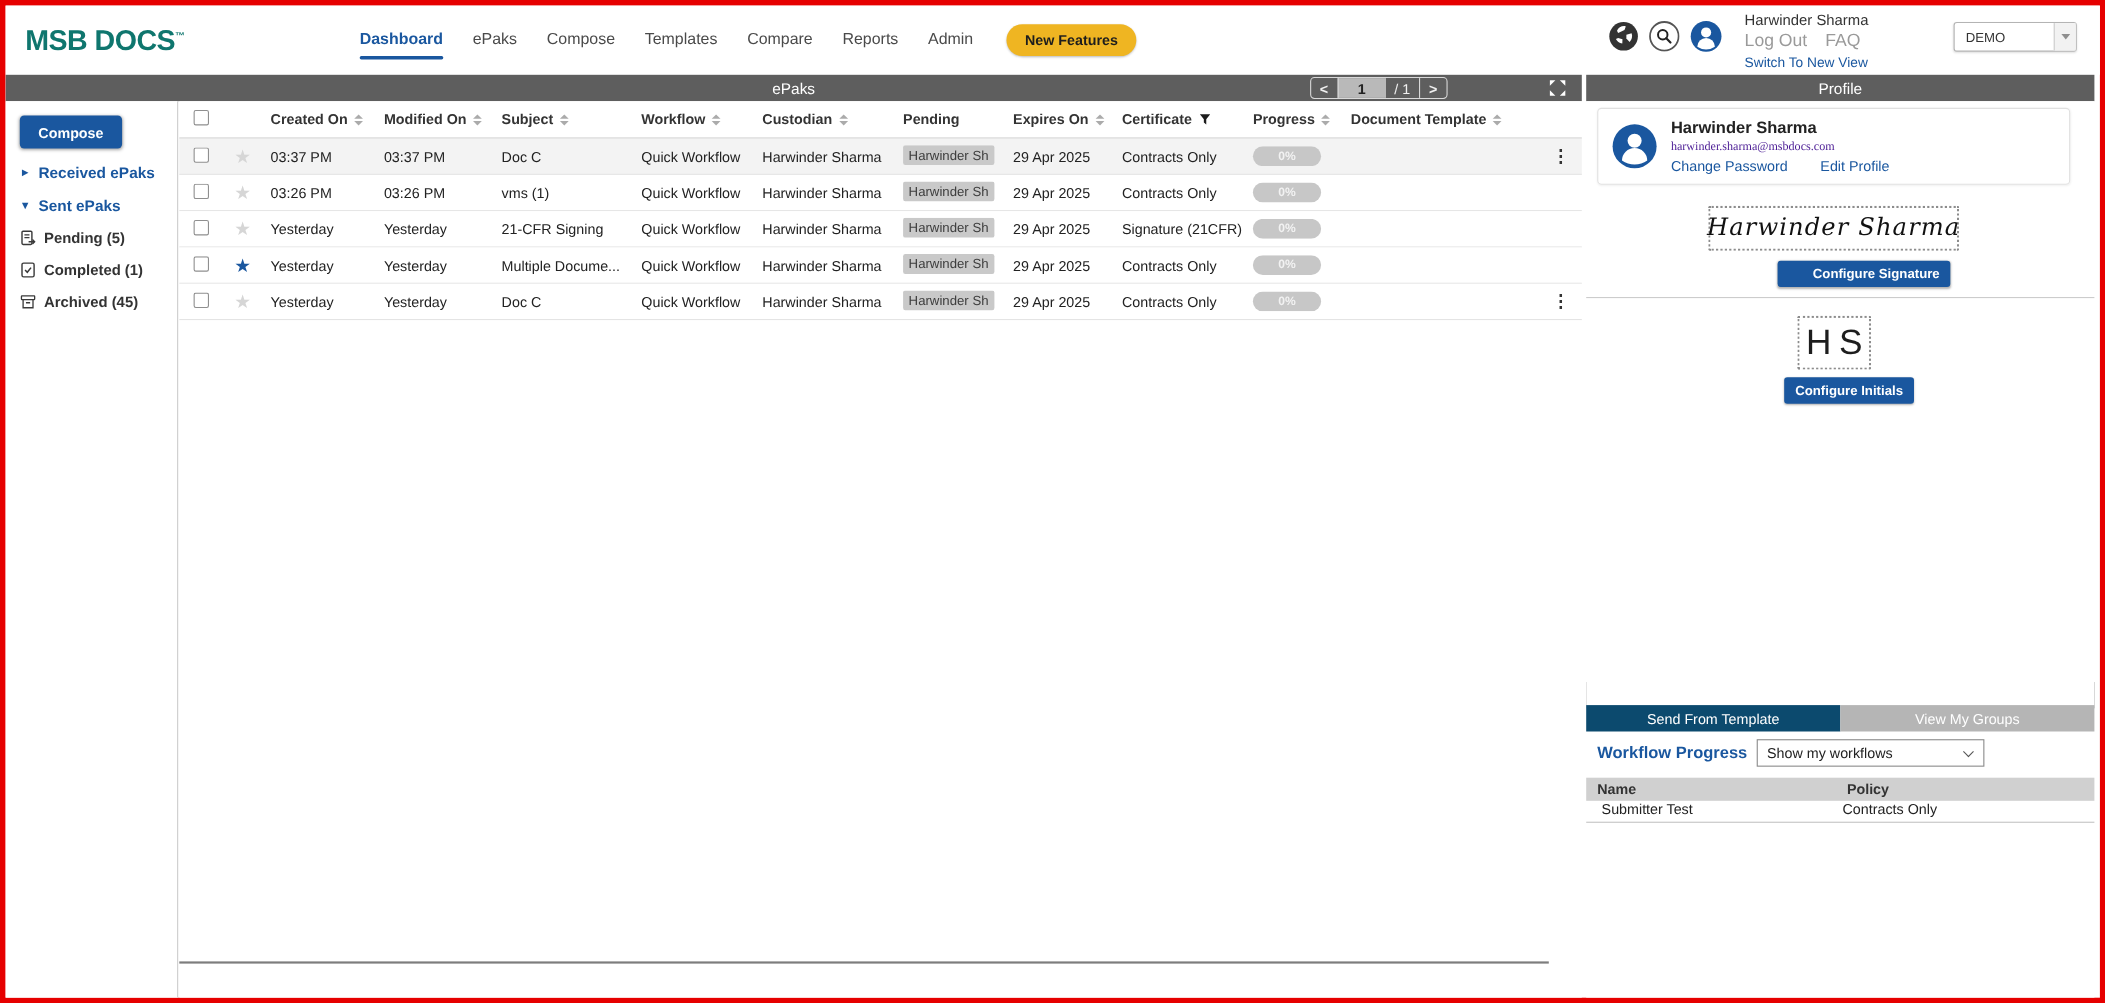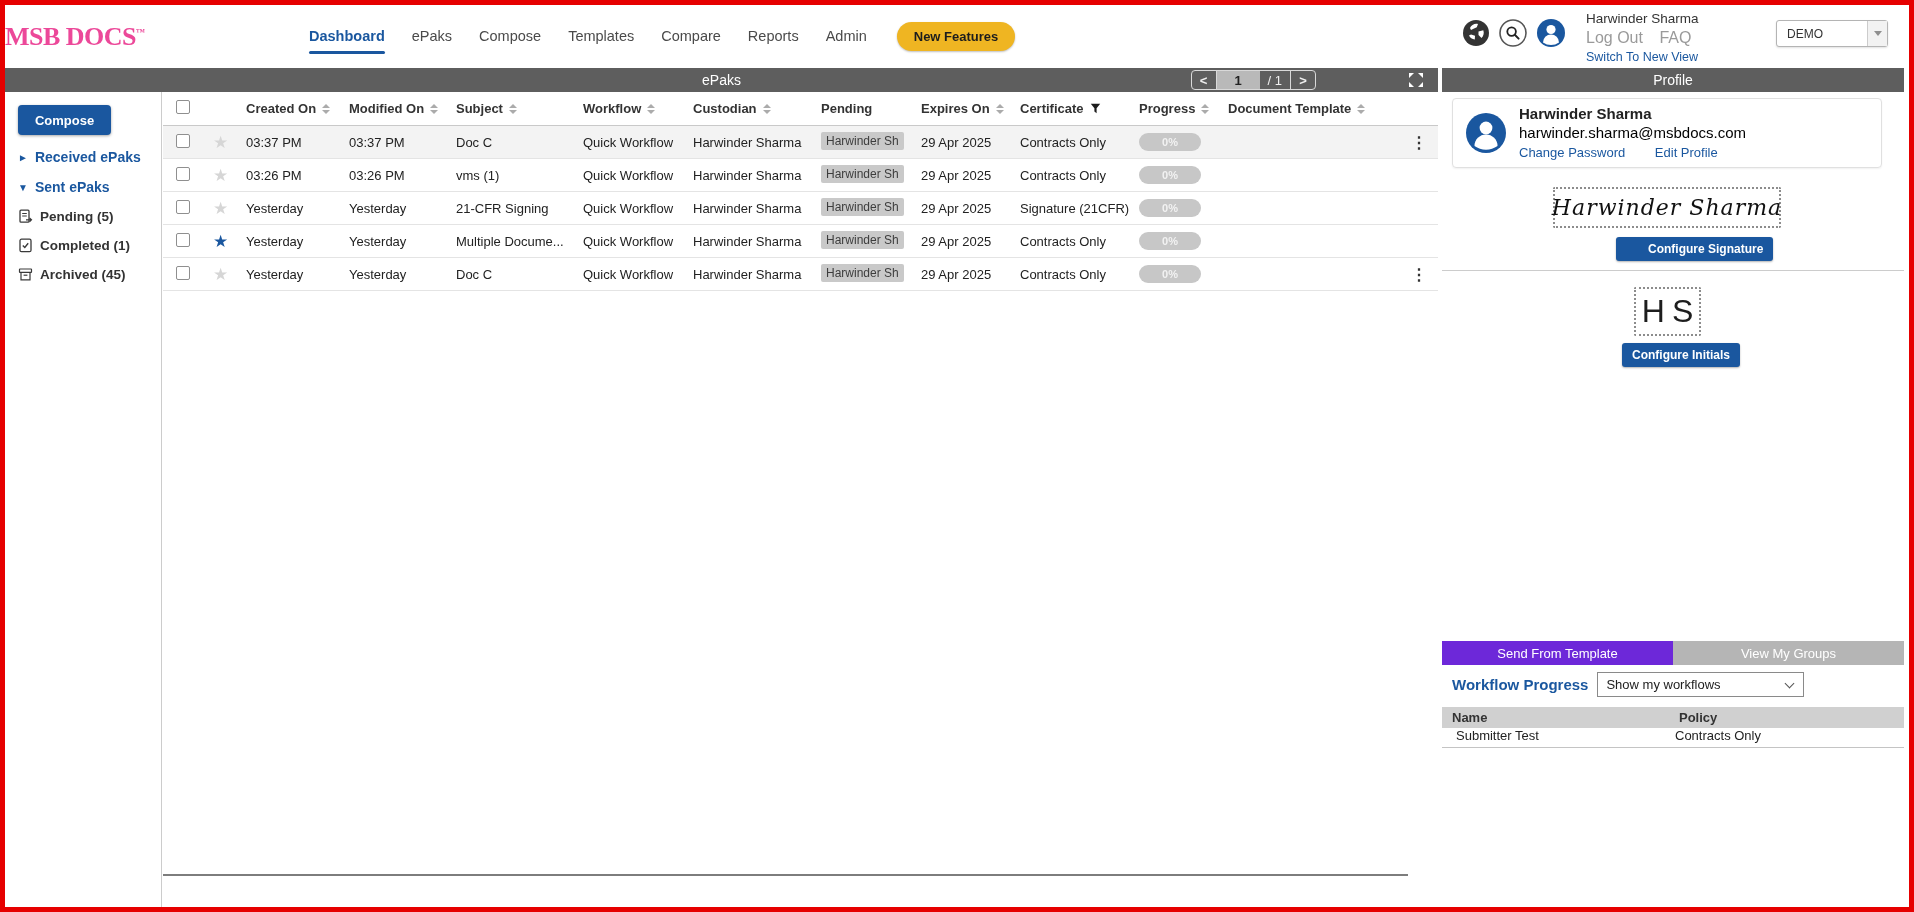--- a/index.html
+++ b/index.html
@@ -4,22 +4,22 @@
 <style>
   * { margin:0; padding:0; box-sizing:border-box; }
   html,body { background:#fff; }
   body { font-family:"Liberation Sans", sans-serif; color:#333; }
 
   .page { position:relative; width:1914px; height:912px; border:5px solid #e60000;
           background:#fff; overflow:hidden; }
 
   
   .topbar { position:relative; width:100%; height:63px; background:#fff; display:flex; align-items:center; }
-  .logo { width:168px; font-size:26px; font-weight:800; letter-spacing:-0.5px;
-          color:#ec4899; white-space:nowrap;font-family:Liberation Serif, serif; }
+  .logo { margin-left:18px; width:168px; font-size:26px; font-weight:800; letter-spacing:-0.5px;
+          color:#0f766e; white-space:nowrap; }
   .logo sup { font-size:9px; font-weight:700; vertical-align:super; }
   .mainnav { display:flex; gap:27px; margin-left:136px; align-items:flex-start; }
   .nav-item { font-size:14.5px; color:#4a4a4a; cursor:pointer; padding-top:8px; }
   .nav-item.active { color:#1a579f; font-weight:700; }
   .nav-item.active::after { content:""; display:block; height:3px; background:#1a579f;
           margin-top:7px; border-radius:2px; }
   .new-features { margin-left:30px; background:#efb522; color:#1d1d1d; font-size:13px; font-weight:700;
           padding:7px 17px; border-radius:15px; border:none; box-shadow:0 1px 2px rgba(0,0,0,.25); cursor:pointer; }
   .icon-cluster { position:absolute; left:1457px; top:13px; display:flex; align-items:center; gap:9px; }
   .cicon { cursor:pointer; display:block; }
@@ -97,21 +97,21 @@
   .ctx-item { display:flex; align-items:center; gap:13px; height:27px; padding-left:16px;
           font-size:14px; color:#222; cursor:pointer; }
 
   
   .right-panel { position:absolute; left:1437px; top:87px; width:462px; bottom:0; background:#fff; }
   .profile-card { position:absolute; left:10px; top:6px; width:430px; height:70px; border:1px solid #e0e0e0;
           border-radius:4px; box-shadow:0 1px 2px rgba(0,0,0,.06); display:flex; align-items:center; }
   .pc-avatar { margin-left:12px; }
   .pc-info { margin-left:12px; line-height:1.2; }
   .pc-name { font-size:15px; font-weight:700; color:#222; }
-  .pc-email { font-size:15px; color:#000000; margin-top:1px; }
+  .pc-email { font-size:11px; color:#4c1d95; margin-top:1px;font-family:Liberation Serif, serif; }
   .pc-links { font-size:13px; color:#1a579f; margin-top:3px; }
   .pc-links span { cursor:pointer; }
   .pc-links .gap { display:inline-block; width:26px; }
   .sig-box { position:absolute; left:111px; top:95px; width:228px; height:41px; border:2px dotted #8c8c8c;
           border-radius:2px; display:flex; align-items:center; justify-content:center; }
   .sig-text { font-family:"DejaVu Serif", serif; font-style:italic; font-size:22px; color:#111;
           letter-spacing:1px; white-space:nowrap; }
   .cfg-btn { position:absolute; background:#1a579f; color:#fff; font-size:12px; font-weight:600;
           border:none; border-radius:3px; box-shadow:0 1px 2px rgba(0,0,0,.3); cursor:pointer;
           font-family:inherit; padding:5px 10px; }
@@ -119,21 +119,21 @@
   .panel-divider { position:absolute; left:0; top:178px; width:462px; height:1px; background:#ccc; }
   .init-box { position:absolute; left:192px; top:195px; width:67px; height:49px; border:2px dotted #8c8c8c;
           border-radius:2px; display:flex; align-items:center; justify-content:center; }
   .init-text { font-size:32px; color:#1d1d1d; letter-spacing:7px; padding-left:7px; }
   .cfg-init { left:180px; top:251px; }
 
   
   .shortcut-tabs { position:absolute; left:0; top:549px; width:462px; height:24px; display:flex; }
   .sc-tab { flex:1; display:flex; align-items:center; justify-content:center; font-size:13px;
           color:#fff; background:#b5b5b5; cursor:pointer; }
-  .sc-tab.active { background:#6d28d9; }
+  .sc-tab.active { background:#0c4a6e; }
   .wf-row { position:absolute; left:10px; top:580px; display:flex; align-items:center; }
   .wf-label { font-size:15px; font-weight:700; color:#1a579f; }
   .wf-select { margin-left:9px; width:207px; height:25px; border:1px solid #8a8a8a; background:#fff;
           display:flex; align-items:center; cursor:pointer; }
   .wf-select .val { flex:1; font-size:13px; color:#222; padding-left:8px; }
   .chev { width:7px; height:7px; border-right:1.6px solid #555; border-bottom:1.6px solid #555;
           transform:rotate(45deg); margin-right:10px; margin-top:-3px; }
   .sc-thead { position:absolute; left:0; top:615px; width:462px; height:21px; background:#d0d0d0;
           display:flex; align-items:center; font-size:13px; font-weight:700; color:#333; }
   .sc-thead .c1 { padding-left:10px; width:237px; }

